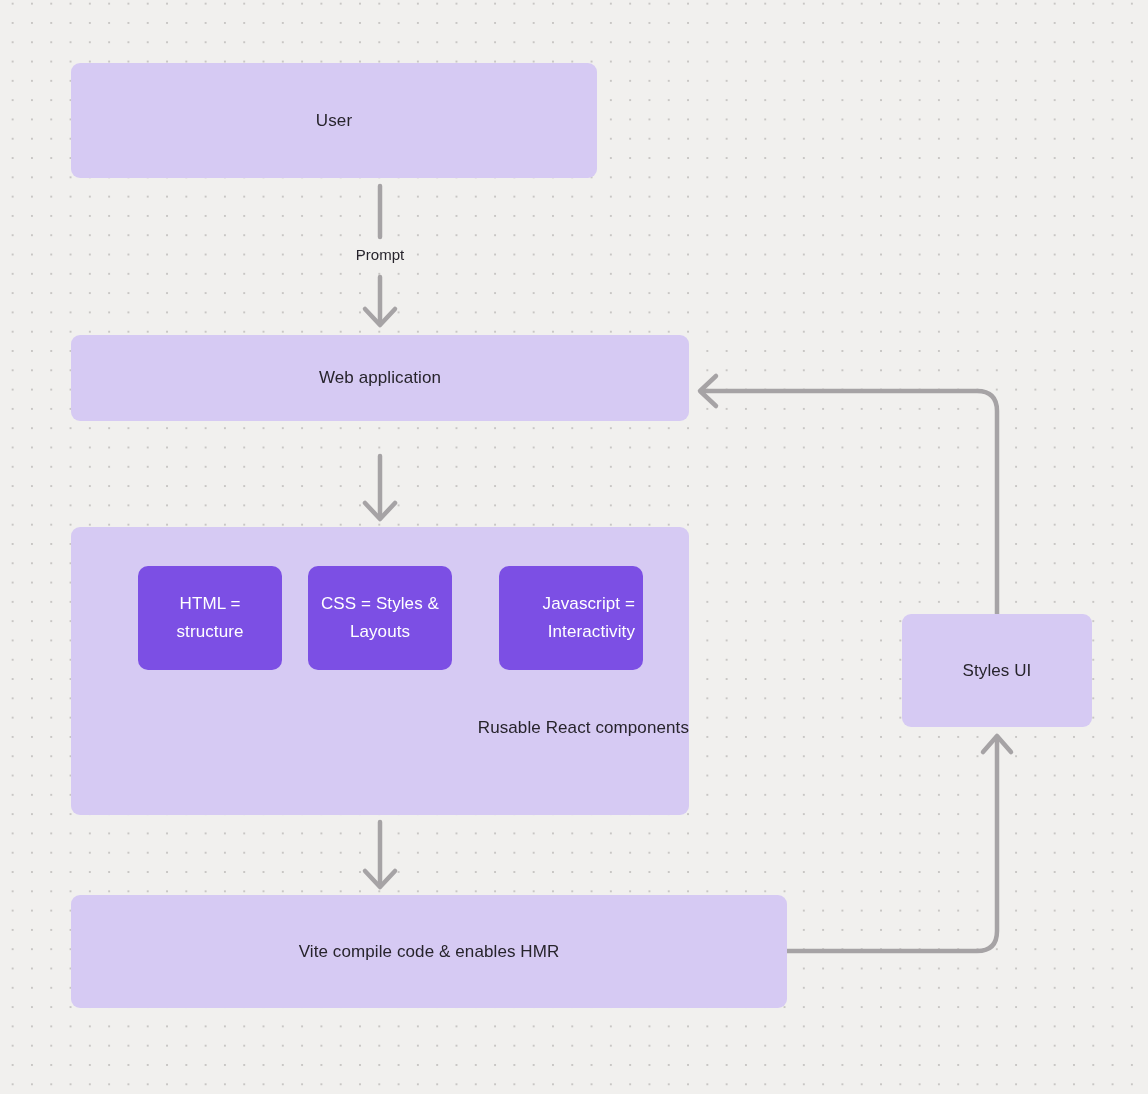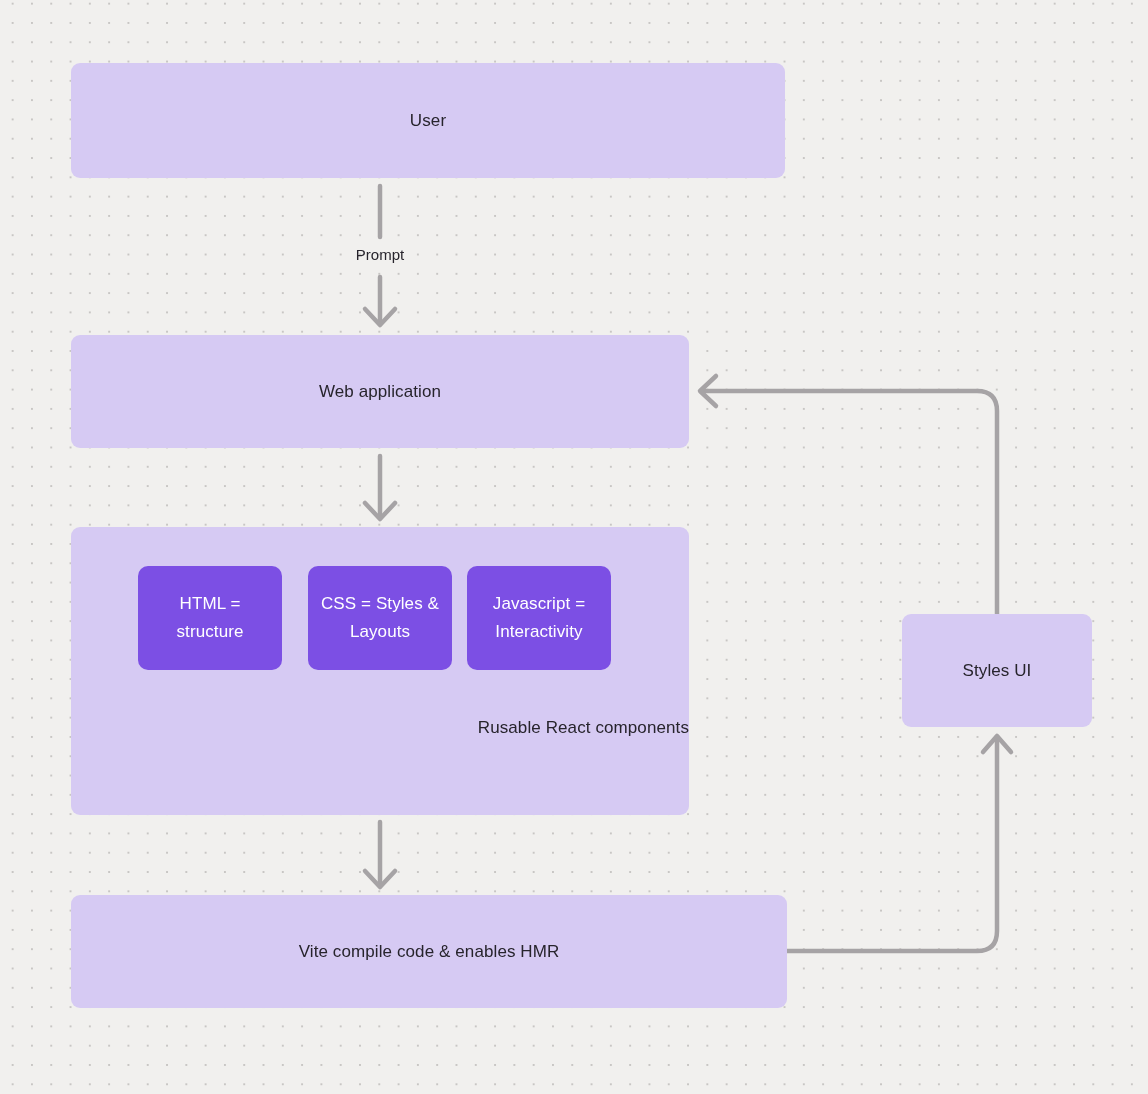--- a/index.html
+++ b/index.html
@@ -39,39 +39,39 @@
   }
   .node{
     position:absolute;
     background:var(--node-fill);
     border-radius:9px;
     display:flex;align-items:center;justify-content:center;
     color:var(--node-text);
     font-size:17px;
     letter-spacing:.1px;
   }
-  .node-user{left:71px;top:63px;width:714px;height:115px;}
-  .node-web{left:71px;top:335px;width:618px;height:113px;}
+  .node-user{left:71px;top:63px;width:526px;height:115px;}
+  .node-web{left:71px;top:335px;width:618px;height:86px;}
   .node-group{left:71px;top:527px;width:618px;height:288px;display:block;}
   .node-vite{left:71px;top:895px;width:716px;height:113px;}
   .node-render{left:902px;top:614px;width:190px;height:113px;}
   .chip{
     position:absolute;
     top:39px;width:144px;height:104px;
     background:var(--accent-fill);
     border-radius:10px;
     display:flex;align-items:center;justify-content:center;
     text-align:center;
     color:var(--accent-text);
     font-size:17px;line-height:28px;
     padding:0 8px;
   }
   .chip-1{left:67px;}
   .chip-2{left:237px;}
-  .chip-3{left:396px;}
+  .chip-3{left:428px;text-align:right;}
   .group-caption{
     position:absolute;left:0;top:191px;width:100%;
     text-align:right;color:var(--node-text);font-size:17px;
   }
   .edge-label{
     position:absolute;left:71px;top:246px;width:618px;
     text-align:center;color:var(--node-text);font-size:15px;
   }
 </style>
 </head>

